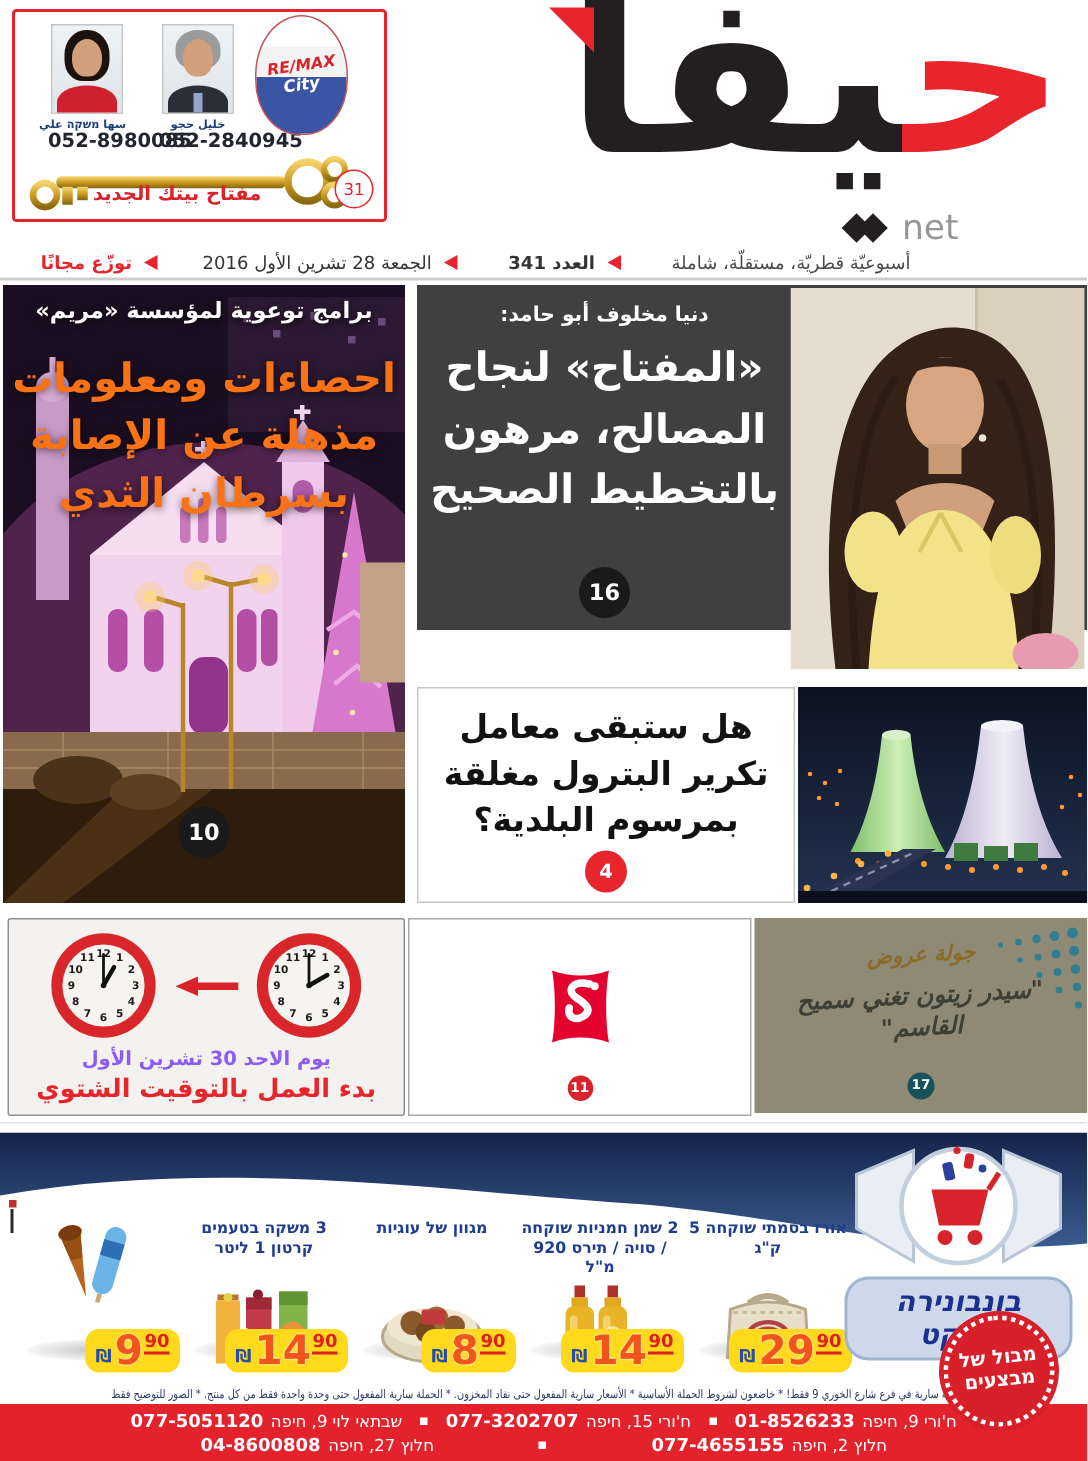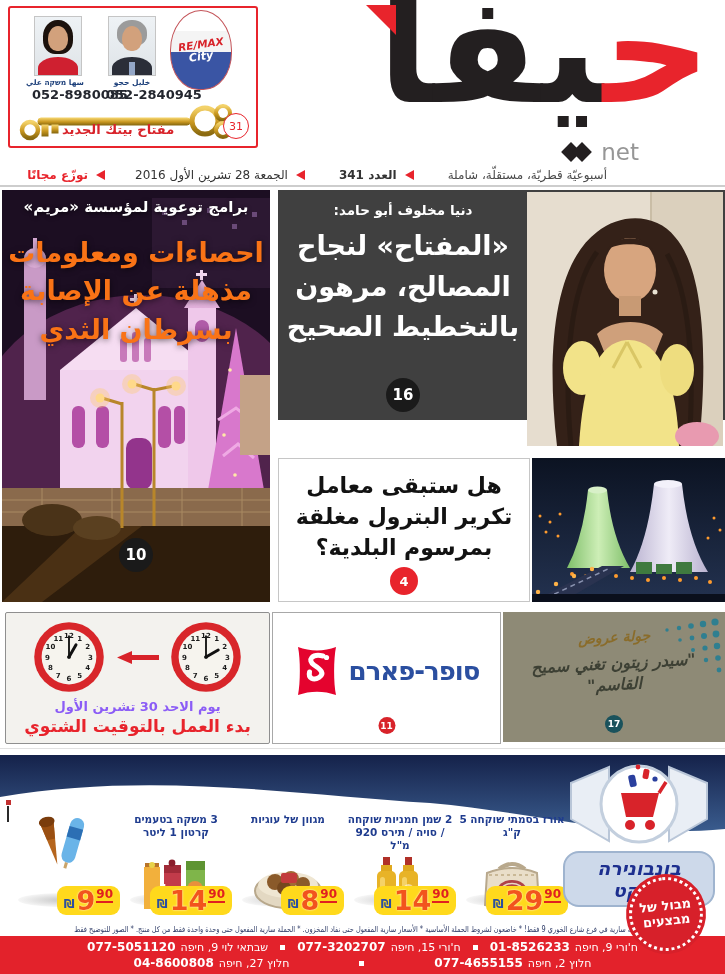--- a/index.html
+++ b/index.html
@@ -428,21 +428,20 @@
     <div class="cb-head">بدء العمل بالتوقيت الشتوي</div>
   </div>
 
   <div class="spbox">
     <div class="sp-row">
       <svg width="46" height="52" viewBox="0 0 46 52">
         <path d="M4,2 C16,6.5 30,6.5 42,2 C39.5,14 39.5,38 42,50 C30,45.5 16,45.5 4,50 C6.5,38 6.5,14 4,2 Z" fill="#e4032e"></path>
         <path d="M29,11 C18,8.5 13,15 20,20 C27,24.5 31,28.5 25,32.5 C19.5,36 14,33 15.5,27" stroke="#fff" stroke-width="5" fill="none" stroke-linecap="round"></path>
         <circle cx="32.5" cy="12.5" r="2.6" fill="#fff"></circle>
       </svg>
-      <span class="sp-text">סופר-פארם</span>
     </div>
     <div class="page-dot pd-11">11</div>
   </div>
 
   <div class="olivebox">
     <svg class="ol-dots" width="86" height="66" viewBox="0 0 86 66">
       <g fill="#2f7f90">
         <circle cx="78" cy="8" r="3.6"></circle>
           <circle cx="66" cy="10" r="3.2"></circle>
           <circle cx="54" cy="12" r="2.8"></circle>

